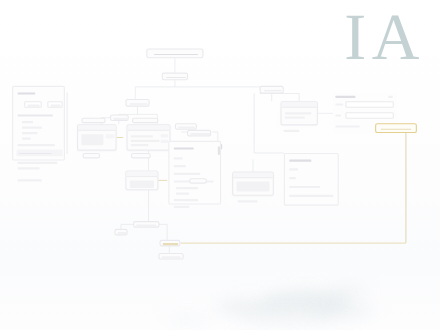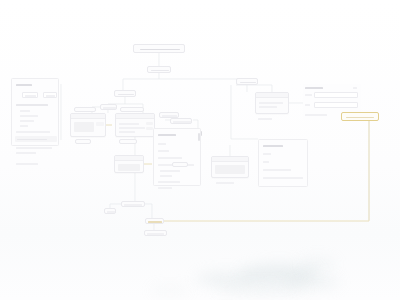--- a/index.html
+++ b/index.html
@@ -267,13 +267,14 @@
 
   <div class="pill" style="left:172px;top:162px;width:16px;height:5px;"></div>
 
   <div class="cloud c1"></div>
   <div class="cloud c2"></div>
   <div class="cloud c3"></div>
   <div class="cloud c4"></div>
   <div class="cloud c5"></div>
   <div class="cloud c6"></div>
 
+  <div class="watermark">IA</div>
 </div>
 
 </body></html>

